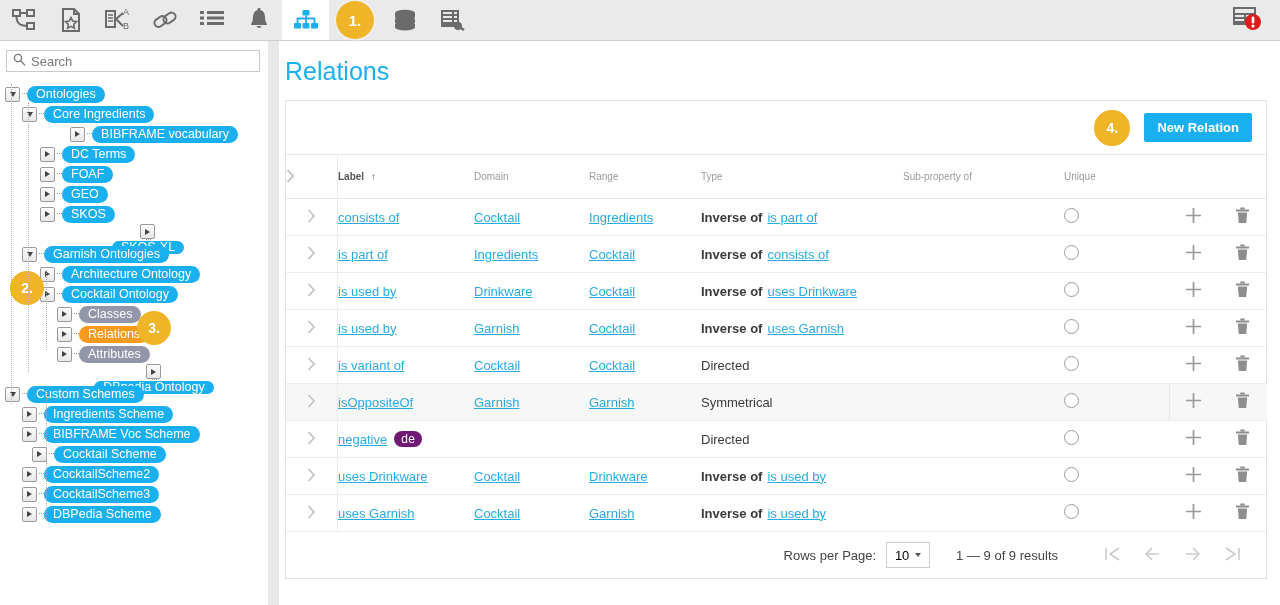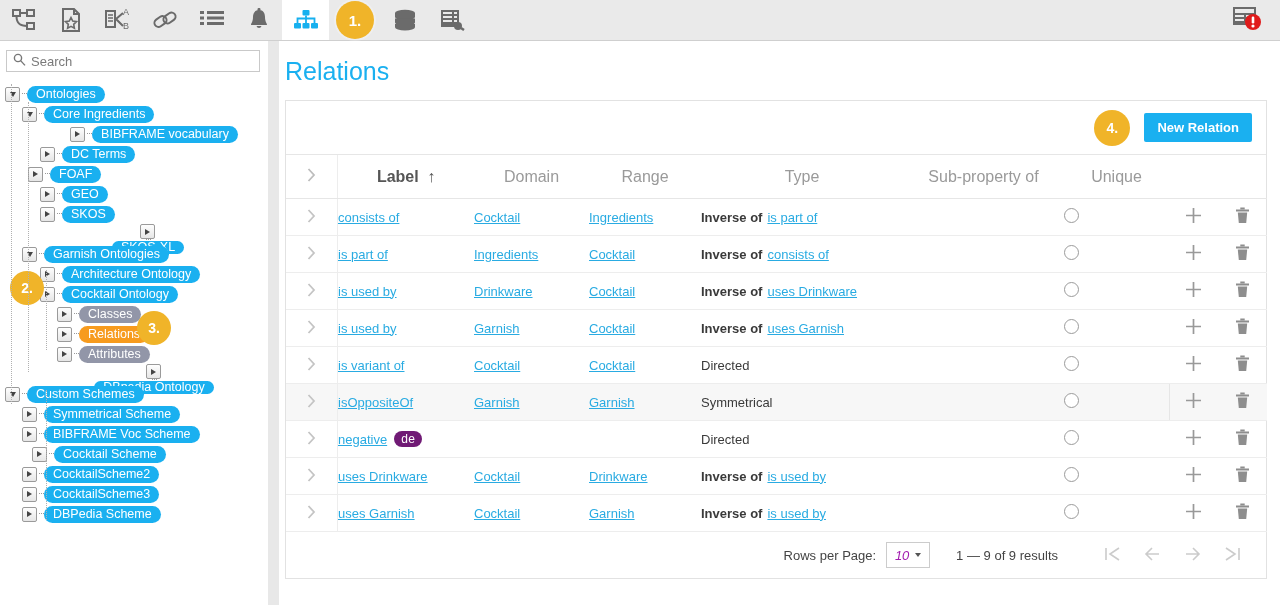--- a/index.html
+++ b/index.html
@@ -107,21 +107,21 @@
   }
   .card-top .callout{width:36px;height:36px;font-size:14px;margin-right:14px;}
   .btn-primary{
     background:#1ab0f0;color:#fff;border:0;border-radius:2px;
     padding:7px 13px;font-size:13px;font-family:"Liberation Sans",sans-serif;
     cursor:pointer;font-weight:bold;
   }
 
   table.rel{width:100%;border-collapse:collapse;table-layout:fixed;}
   table.rel th{
-    font-weight:normal;text-align:center;color:#9a9a9a;font-size:16px;
+    font-weight:normal;text-align:left;color:#9a9a9a;font-size:10px;
     padding:0;height:43px;vertical-align:middle;border-bottom:1px solid #e6e6e6;margin-left:48px;
   }
   table.rel th.sorted{color:#555;font-weight:bold;}
   table.rel td{
     height:36px;padding:0;border-bottom:1px solid #ededed;
     font-size:13px;color:#333;vertical-align:middle;
   }
   .c-exp{width:51px;text-align:center;border-right:1px solid #ededed;}
   .c-label{width:136px;}
   .c-domain{width:115px;}
@@ -150,21 +150,21 @@
   .iconbtn{cursor:pointer;display:inline-block;}
 
   .footer{
     height:46px;display:flex;align-items:center;justify-content:flex-end;
     padding-right:14px;gap:0;
   }
   .rpp-label{color:#444;font-size:13px;margin-right:10px;}
   .select{
     border:1px solid #ccc;background:#fff;height:24px;width:42px;
     display:flex;align-items:center;justify-content:center;gap:6px;
-    font-size:13px;color:#a21caf;cursor:pointer;font-style:italic;
+    font-size:13px;color:#000000;cursor:pointer;
   }
   .caret{width:0;height:0;border-style:solid;border-width:4px 3.5px 0 3.5px;
          border-color:#555 transparent transparent transparent;}
   .results{margin:0 34px 0 26px;color:#444;font-size:13px;}
   .pg{width:40px;text-align:center;cursor:pointer;}
 </style>
 </head>
 <body>
 
 <div class="app">
@@ -316,21 +316,21 @@
           <div class="dash"></div>
           <div class="pill">BIBFRAME vocabulary</div>
         </div>
         <div class="node" style="padding-left: 40px;">
           <div class="twisty closed">
             <i></i>
           </div>
           <div class="dash"></div>
           <div class="pill">DC Terms</div>
         </div>
-        <div class="node" style="padding-left: 28px;">
+        <div class="node" style="padding-left: 40px;">
           <div class="twisty closed">
             <i></i>
           </div>
           <div class="dash"></div>
           <div class="pill">FOAF</div>
         </div>
         <div class="node" style="padding-left: 40px;">
           <div class="twisty closed">
             <i></i>
           </div>
@@ -405,21 +405,21 @@
             <i></i>
           </div>
           <div class="dash"></div>
           <div class="pill">Custom Schemes</div>
         </div>
         <div class="node" style="padding-left: 22px;">
           <div class="twisty closed">
             <i></i>
           </div>
           <div class="dash"></div>
-          <div class="pill">Symmetrical Scheme</div>
+          <div class="pill">Ingredients Scheme</div>
         </div>
         <div class="node" style="padding-left: 22px;">
           <div class="twisty closed">
             <i></i>
           </div>
           <div class="dash"></div>
           <div class="pill">BIBFRAME Voc Scheme</div>
         </div>
         <div class="node" style="padding-left: 32px;">
           <div class="twisty closed">

